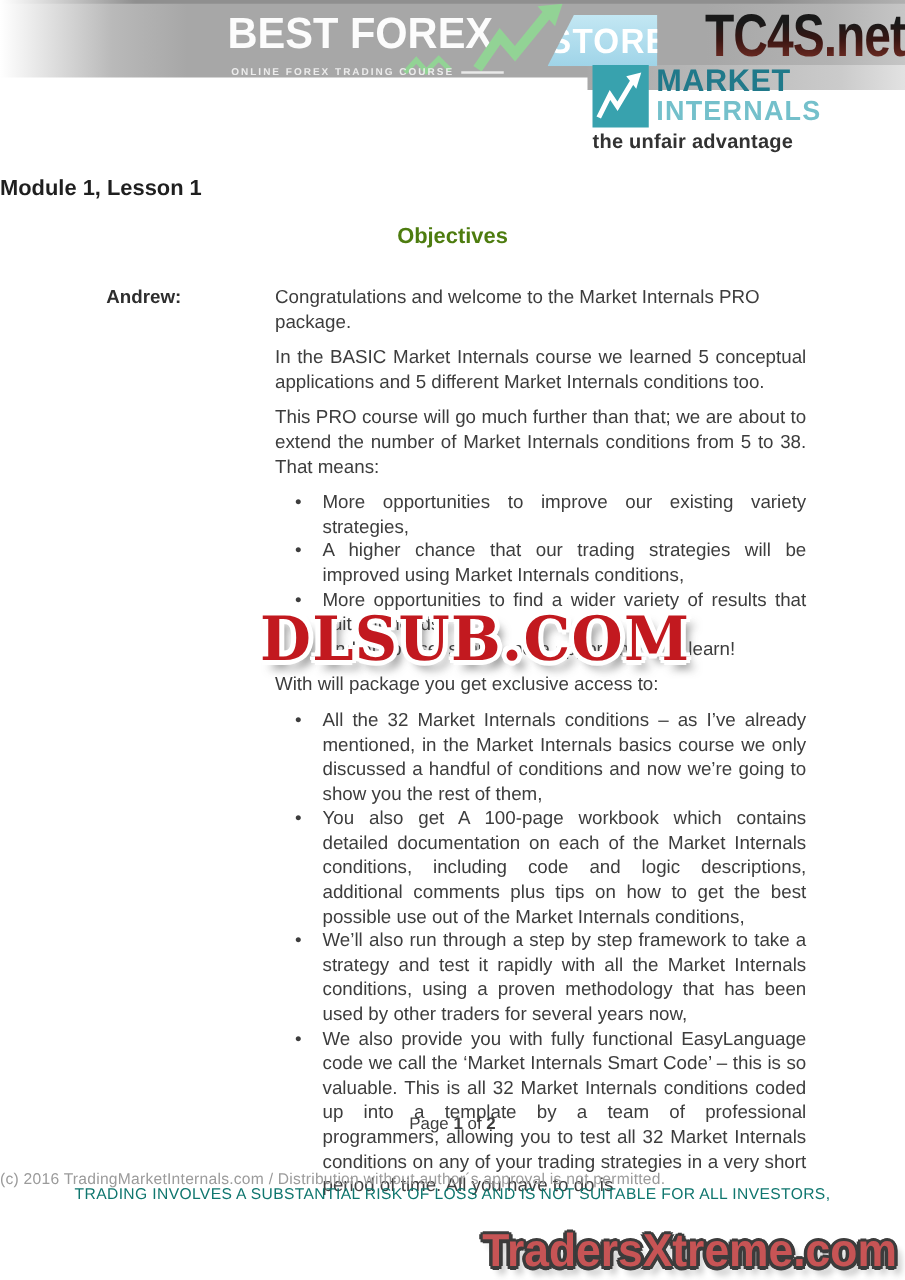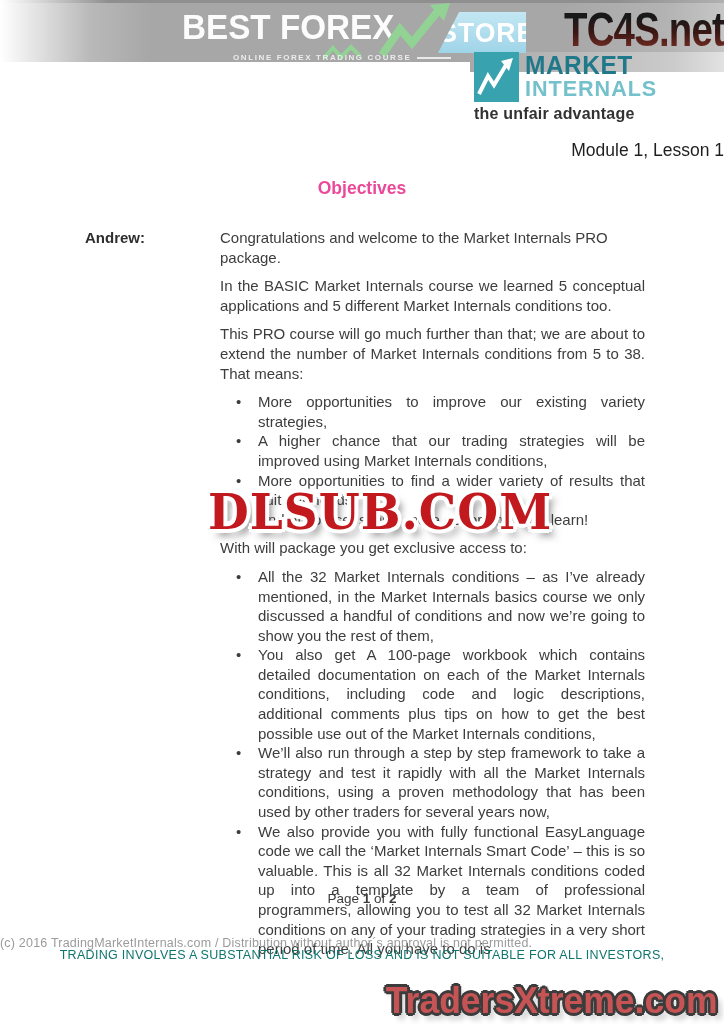--- a/index.html
+++ b/index.html
@@ -28,47 +28,47 @@
     letter-spacing:0;transform:scaleX(.95);transform-origin:left top;white-space:nowrap;
   }
   .store-flag{
     position:absolute;left:258px;top:6px;width:88px;height:41px;
     background:linear-gradient(#c3e7f3,#9fd4e8);
     clip-path:polygon(24% 0,100% 0,100% 100%,0 100%);
     display:flex;align-items:center;justify-content:center;
   }
   .store-text{font-size:28px;font-weight:bold;color:#ffffff;letter-spacing:1px;transform:scaleX(.95);padding-left:10px;}
   .bf-tagline-row{position:absolute;left:5px;top:47px;display:flex;align-items:center;}
-  .bf-tagline{font-size:8px;font-weight:bold;letter-spacing:1.6px;color:#ececec;white-space:nowrap;margin-left:48px;}
+  .bf-tagline{font-size:8px;font-weight:bold;letter-spacing:1.6px;color:#ececec;white-space:nowrap;}
   .tagline-rule{width:34px;height:0;border-top:2px solid #e9e9e9;margin-left:6px;}
   .arrow-small{position:absolute;left:142px;top:38px;}
   .arrow-big{position:absolute;left:198px;top:-3px;}
   
   .tc4s{
     position:absolute;right:0px;top:2px;font-size:48px;font-weight:900;letter-spacing:-1px;
     transform:scaleX(.8);transform-origin:100% 0;white-space:nowrap;
     background:linear-gradient(#191919 30%,#3a1613 55%,#86352a 95%);
     -webkit-background-clip:text;background-clip:text;color:transparent;
   }
   
   .mi-logo{position:absolute;left:474px;top:52px;width:180px;}
   .mi-row{display:flex;align-items:flex-start;}
   .mi-square{width:45px;height:50px;background:#38a2ae;flex:0 0 auto;}
   .mi-names{margin-left:6px;padding-top:1px;}
   .mi-market{font-size:25px;line-height:24px;font-weight:800;color:#20798a;letter-spacing:.5px;transform:scaleX(.98);transform-origin:left;}
   .mi-internals{font-size:22px;line-height:23px;font-weight:700;color:#74c0cb;letter-spacing:1px;transform:scaleX(.98);transform-origin:left;}
   .mi-tagline{margin-top:3px;font-size:16px;font-weight:700;color:#323232;letter-spacing:.2px;white-space:nowrap;}
   
   .doc-title{
-    position:absolute;top:128px;left:0;right:0;text-align:right;
-    font-size:17.5px;font-weight:normal;color:#1f1f1f;
+    position:absolute;top:128px;left:0;right:0;text-align:left;
+    font-size:17.5px;font-weight:bold;color:#1f1f1f;
   }
   .doc-subtitle{
     position:absolute;top:163px;left:0;right:0;text-align:center;
-    font-size:17.5px;font-weight:bold;color:#ec4899;
+    font-size:17.5px;font-weight:bold;color:#4d7c0f;
   }
   .doc-body{
     position:absolute;top:228px;left:85px;width:560px;
     display:grid;grid-template-columns:135px 425px;
     font-size:15px;line-height:19.6px;color:#3d3d3d;
   }
   .speaker{font-weight:bold;color:#2e2e2e;}
   .doc-content p{margin:0 0 9px 0;text-align:justify;}
   .doc-content p.no-j{text-align:left;}
   .doc-content ul{margin:0 0 9px 0;padding:0;list-style:none;}

